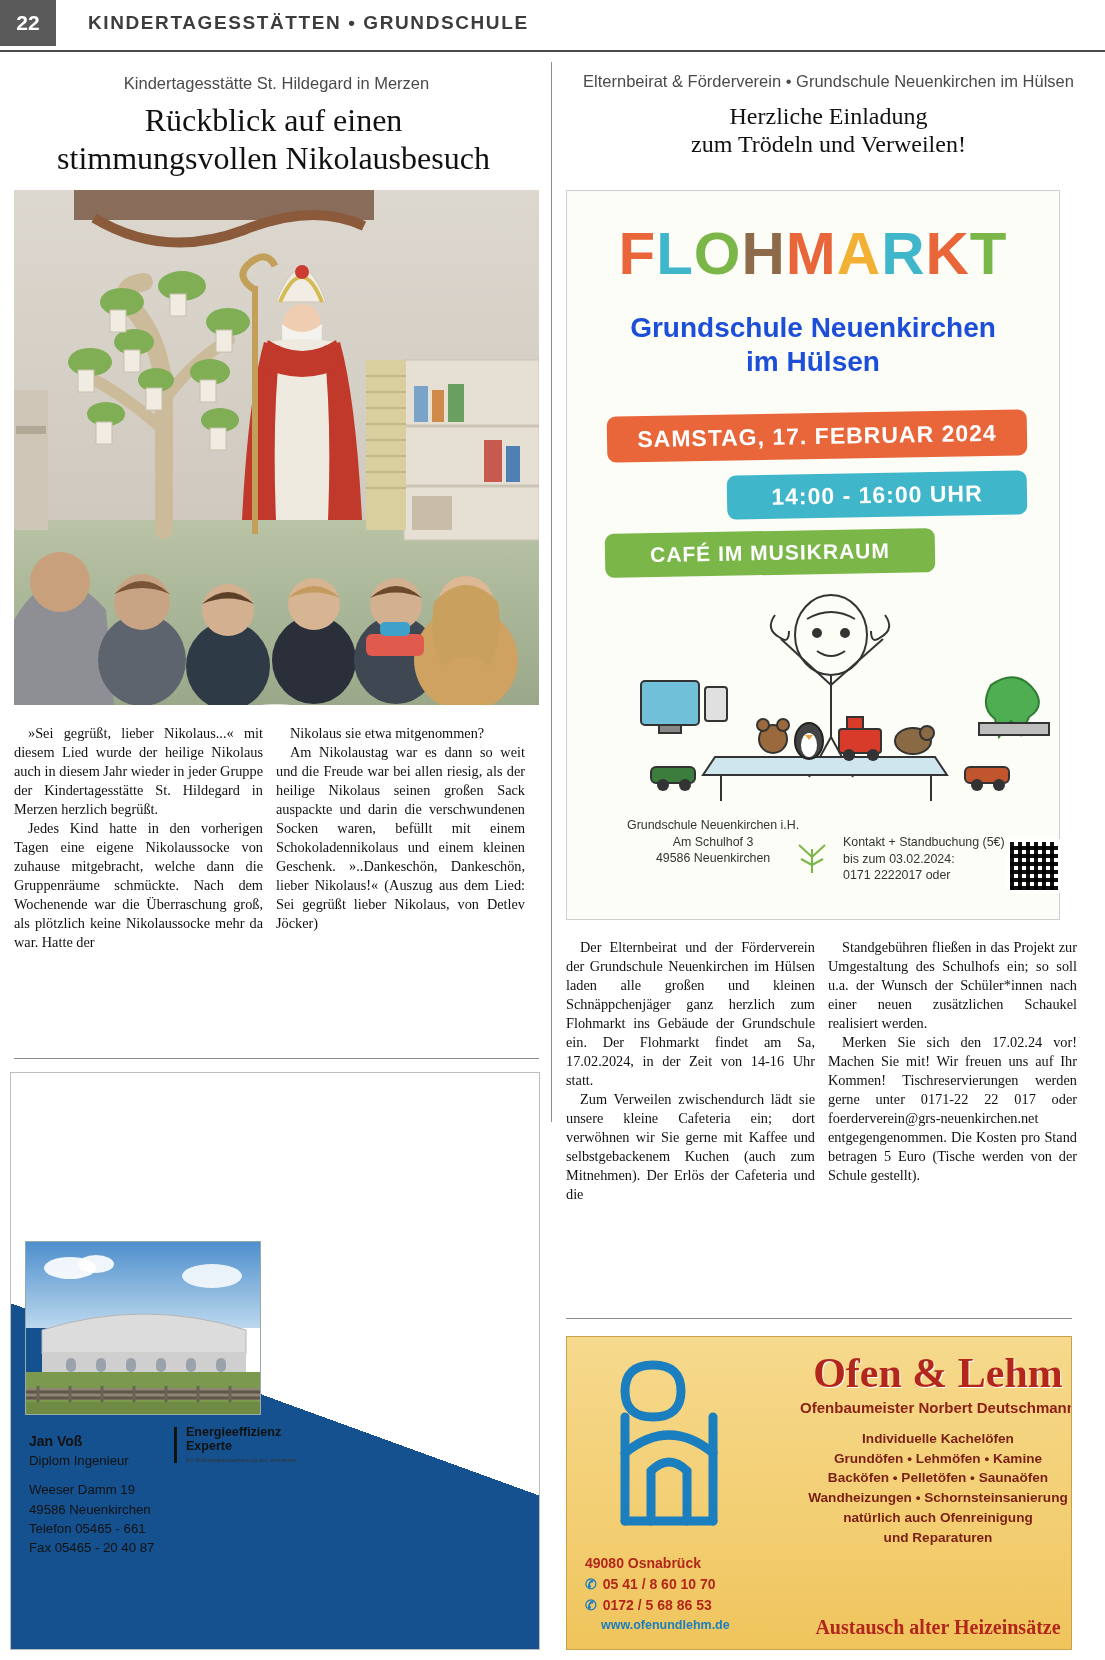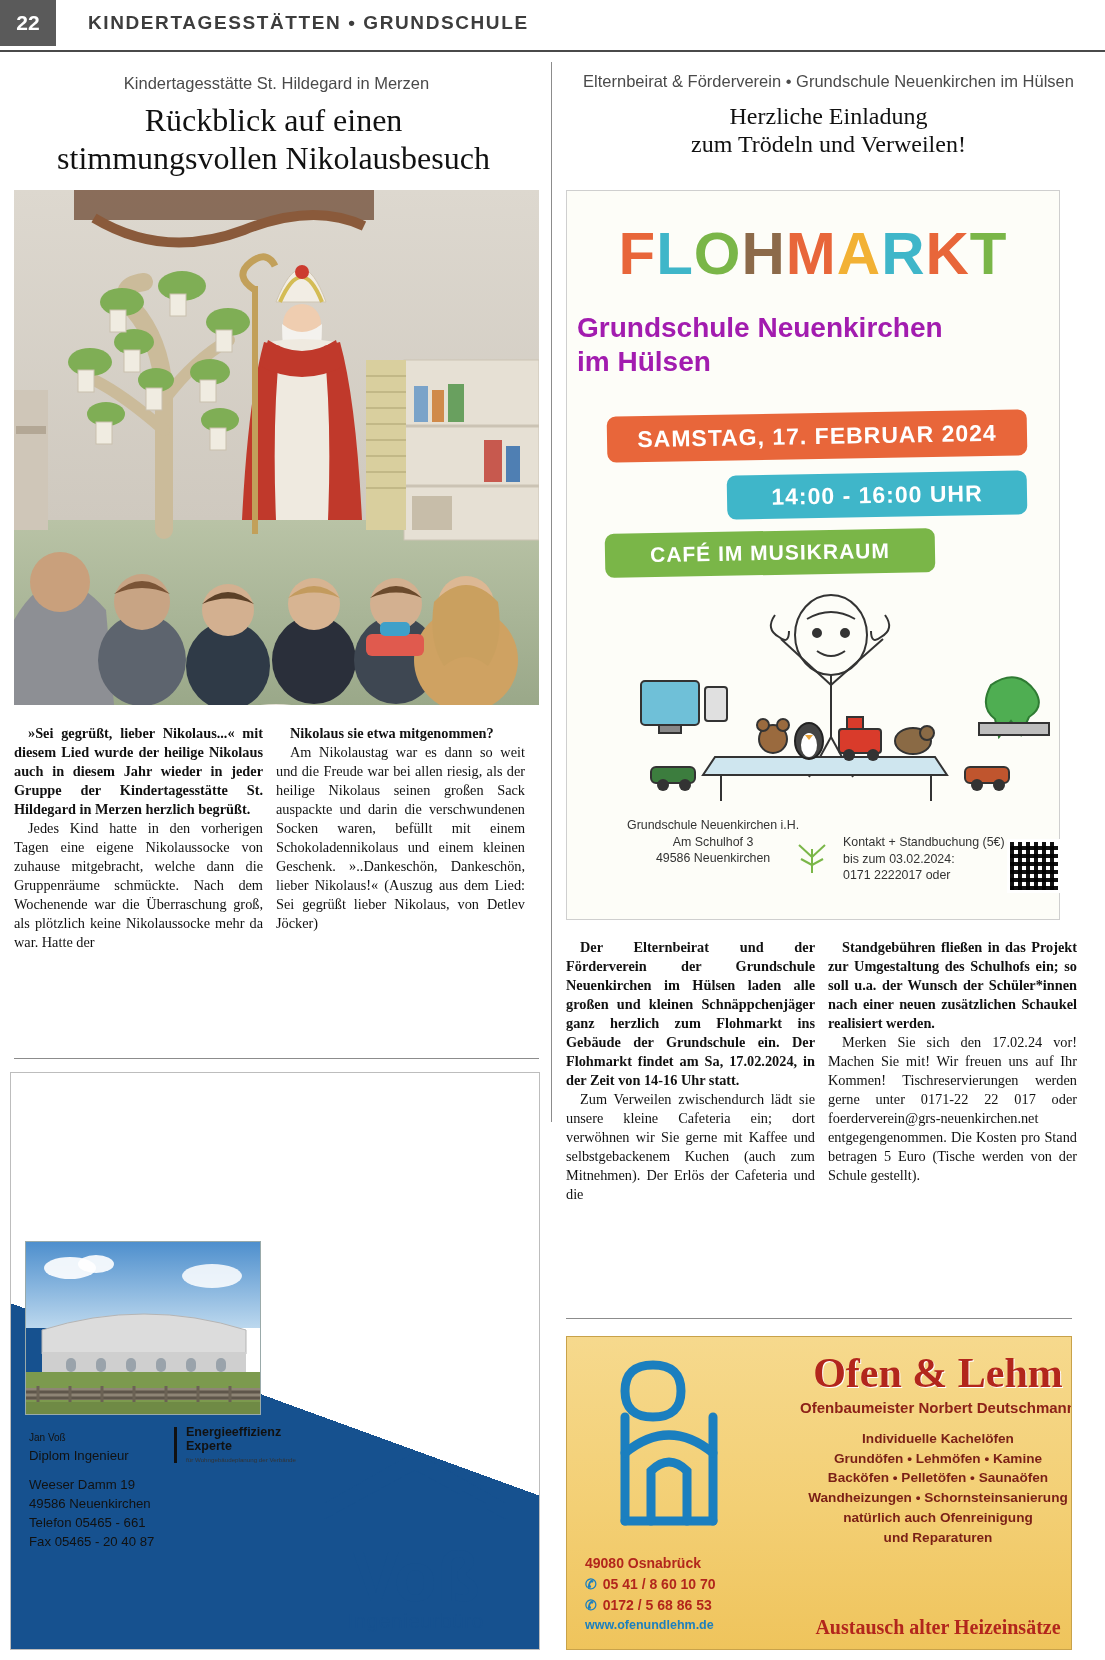--- a/index.html
+++ b/index.html
@@ -60,39 +60,39 @@
   .bodytext {
     position:absolute;
     font-family:"Liberation Serif", serif;
     font-size:14.3px;
     line-height:1.33;
     text-align:justify;
     color:#111;
     hyphens:auto;
   }
   .bodytext p { margin:0; text-indent:14px; }
-  .bodytext p:first-child { text-indent:14px;font-weight:bold; }
+  .bodytext p:first-child { text-indent:14px; }
 
   
   .poster {
     position:absolute;
     background:#fdfdf8;
     border:1px solid #cfcfcf;
   }
   .poster-inner { position:absolute; inset:10px; }
   .flohmarkt-word {
     position:absolute; left:0; top:18px; width:100%;
     text-align:center;
     font-family:"Liberation Sans", sans-serif;
     font-weight:bold; font-size:60px; letter-spacing:1px;
   }
   .flohmarkt-word span { display:inline-block; }
   .poster-school {
     position:absolute; left:0; top:110px; width:100%;
-    color:#a21caf;
+    text-align:center; color:#1d4ed8;
     font-family:"Liberation Sans", sans-serif;
     font-weight:bold; font-size:28px; line-height:1.22;
   }
   .pill {
     position:absolute;
     color:#fff;
     font-family:"Liberation Sans", sans-serif;
     font-weight:bold;
     display:flex; align-items:center; justify-content:center;
     border-radius:9px;
@@ -140,21 +140,21 @@
   }
   .voss-photo {
     position:absolute; left:14px; top:168px; width:236px; height:174px;
     overflow:hidden; border:1px solid #9aa;
   }
   .voss-info {
     position:absolute; left:18px; top:358px;
     font-family:"Liberation Sans", sans-serif;
     font-size:13.2px; line-height:1.45; color:#111;
   }
-  .voss-info .nm { font-weight:normal; font-size:10px; }
+  .voss-info .nm { font-weight:bold; font-size:14px; }
   .voss-ee {
     position:absolute; left:175px; top:352px;
     font-family:"Liberation Sans", sans-serif; color:#111;
   }
   .voss-ee .t1 { font-weight:bold; font-size:12.5px; line-height:1.15; }
   .voss-ee .t2 { font-size:6.2px; line-height:1.2; color:#333; margin-top:2px; }
   .voss-logo {
     position:absolute; right:18px; bottom:16px;
     text-align:center;
   }
@@ -196,21 +196,21 @@
     font-family:"Liberation Serif", serif; font-weight:bold;
     font-size:20px; color:#b2261c;
   }
   .ofen-contact {
     position:absolute; left:18px; bottom:14px;
     font-family:"Liberation Sans", sans-serif; font-weight:bold;
     font-size:14px; color:#b2261c; line-height:1.5;
   }
   .ofen-contact .row { display:flex; align-items:center; gap:6px; }
   .ofen-contact .ico { color:#1b7fbf; font-size:14px; }
-  .ofen-contact .web { color:#1b7fbf; font-size:12.5px; }
+  .ofen-contact .web { color:#1b7fbf; font-size:12.5px;margin-left:16px; }
 </style>
 </head>
 <body>
 
 <div class="page">
 
   <div class="header">
     <div class="pagenum">22</div>
     <div class="hdr-title">KINDERTAGESSTÄTTEN • GRUNDSCHULE</div>
     <div class="hrule" style="left:0;top:50px;width:1105px;height:2px;background:#4a4a4a;"></div>

